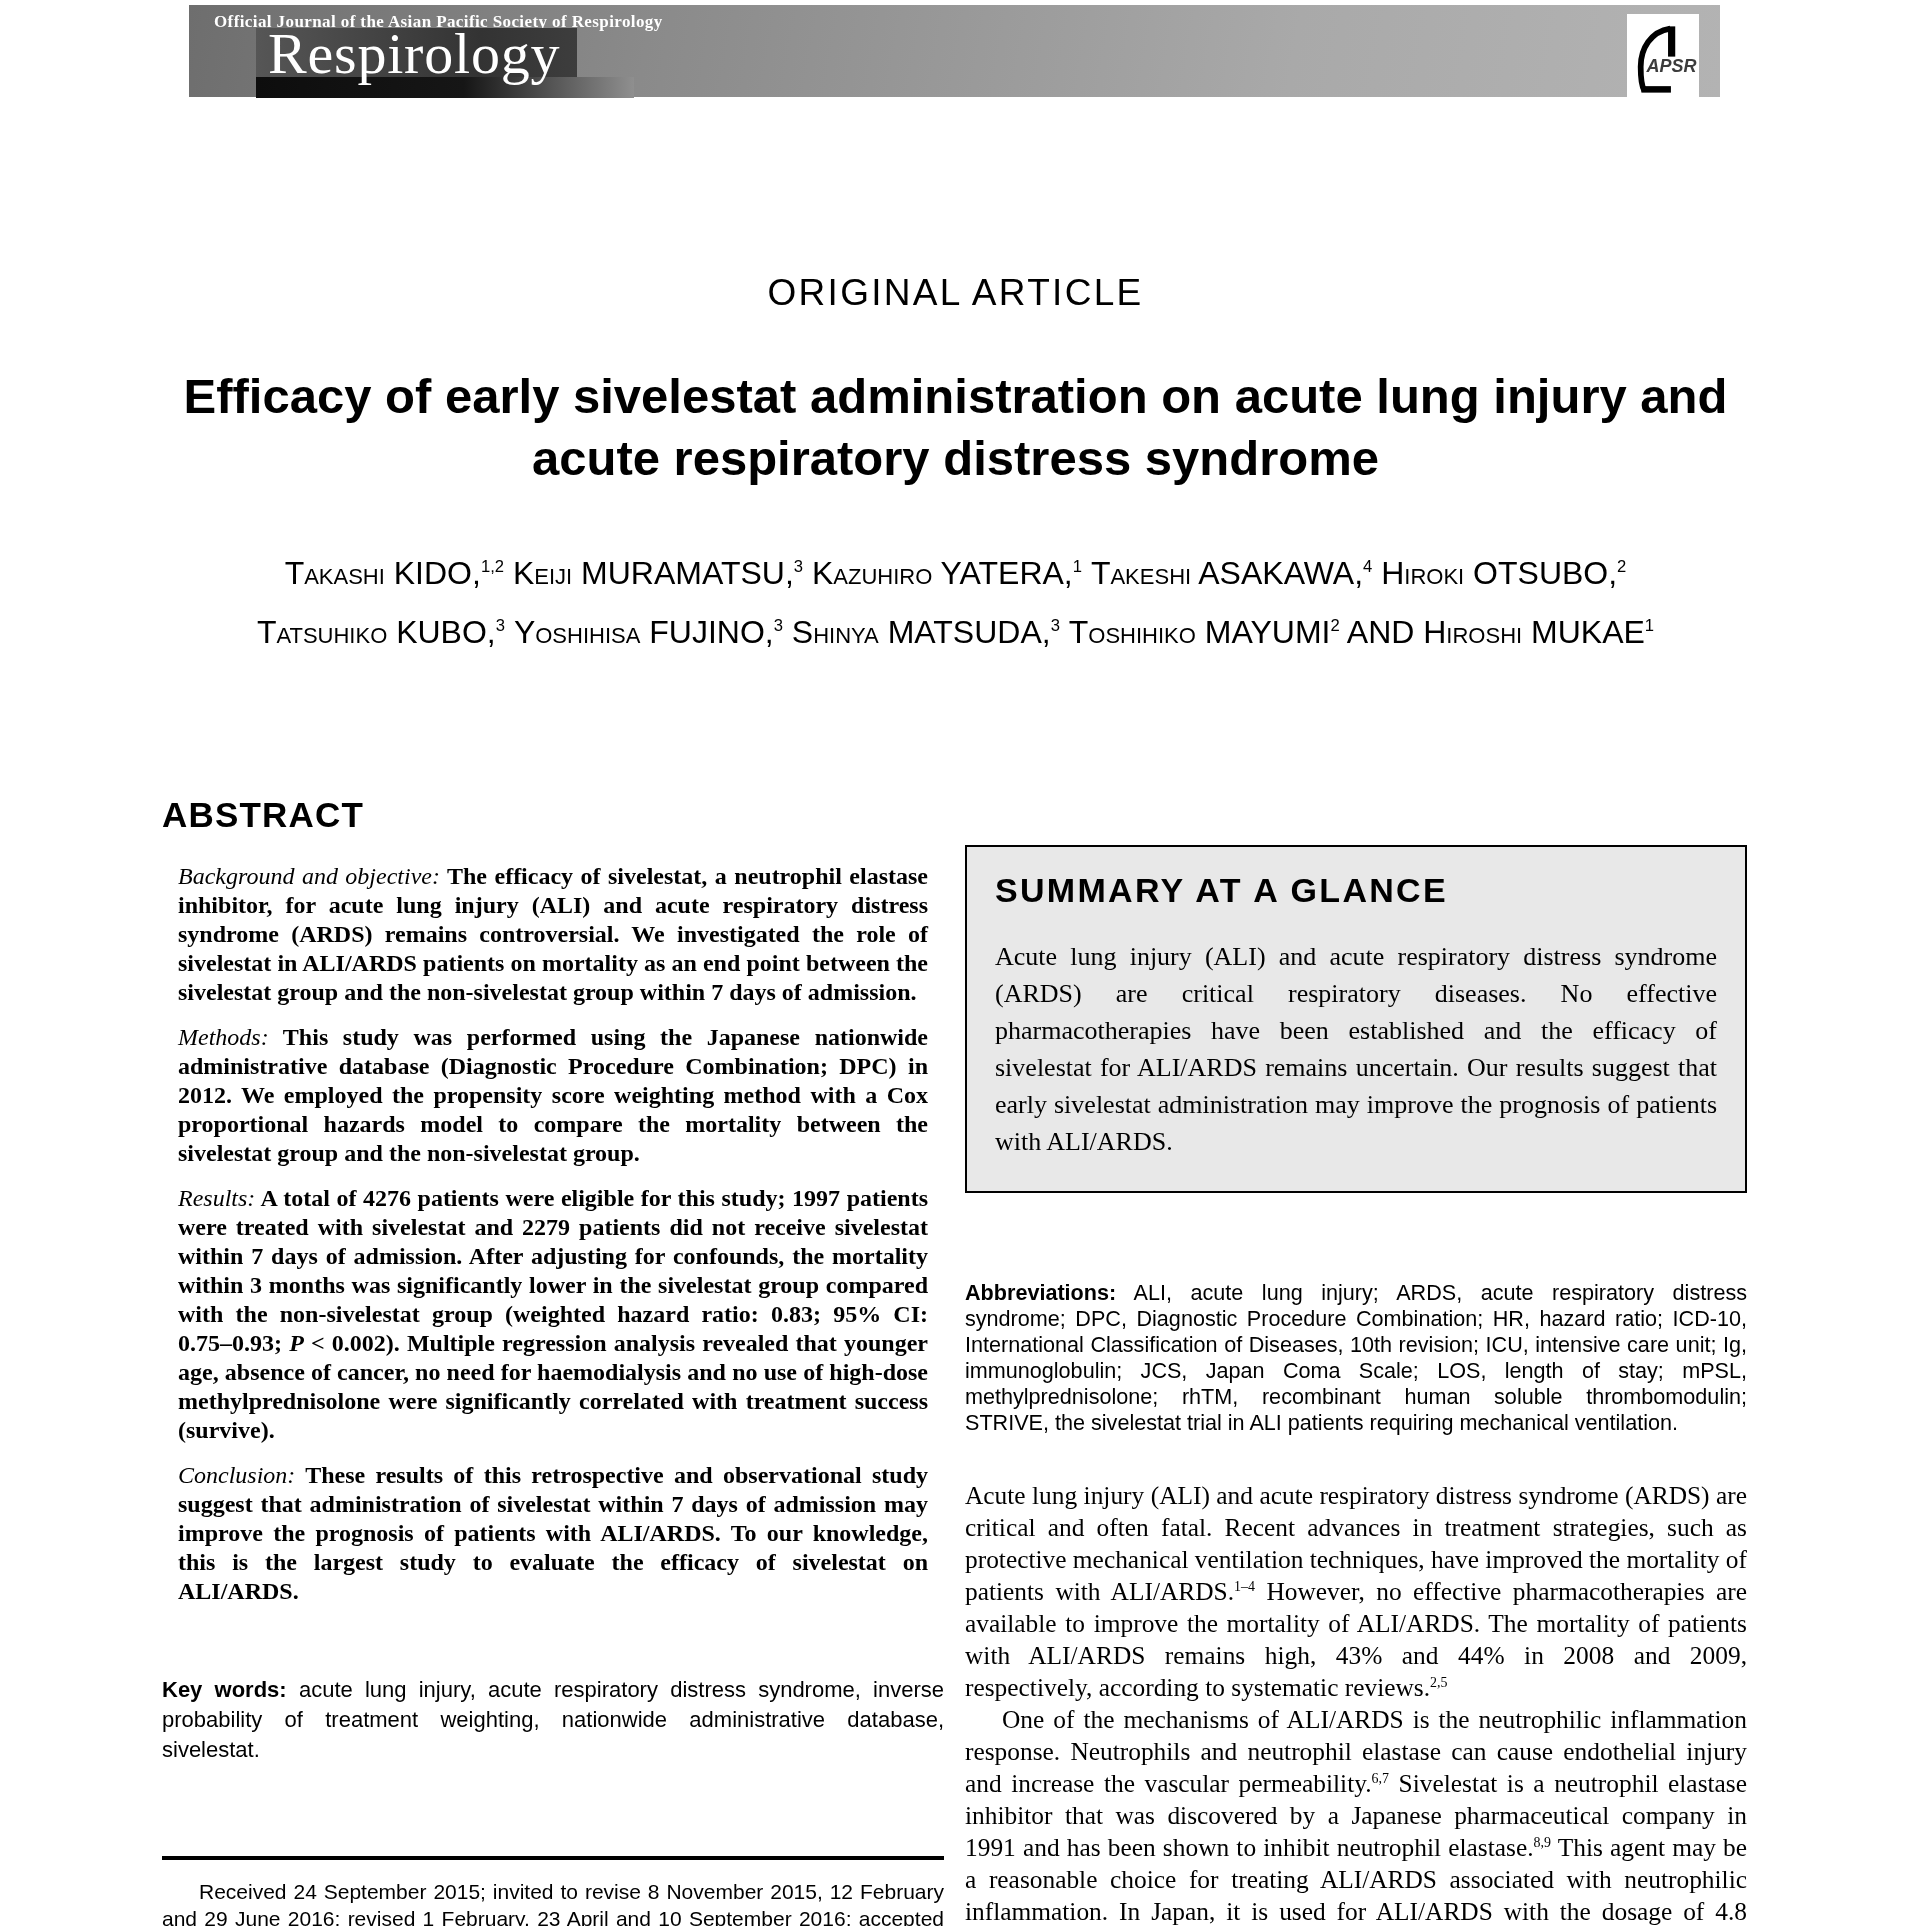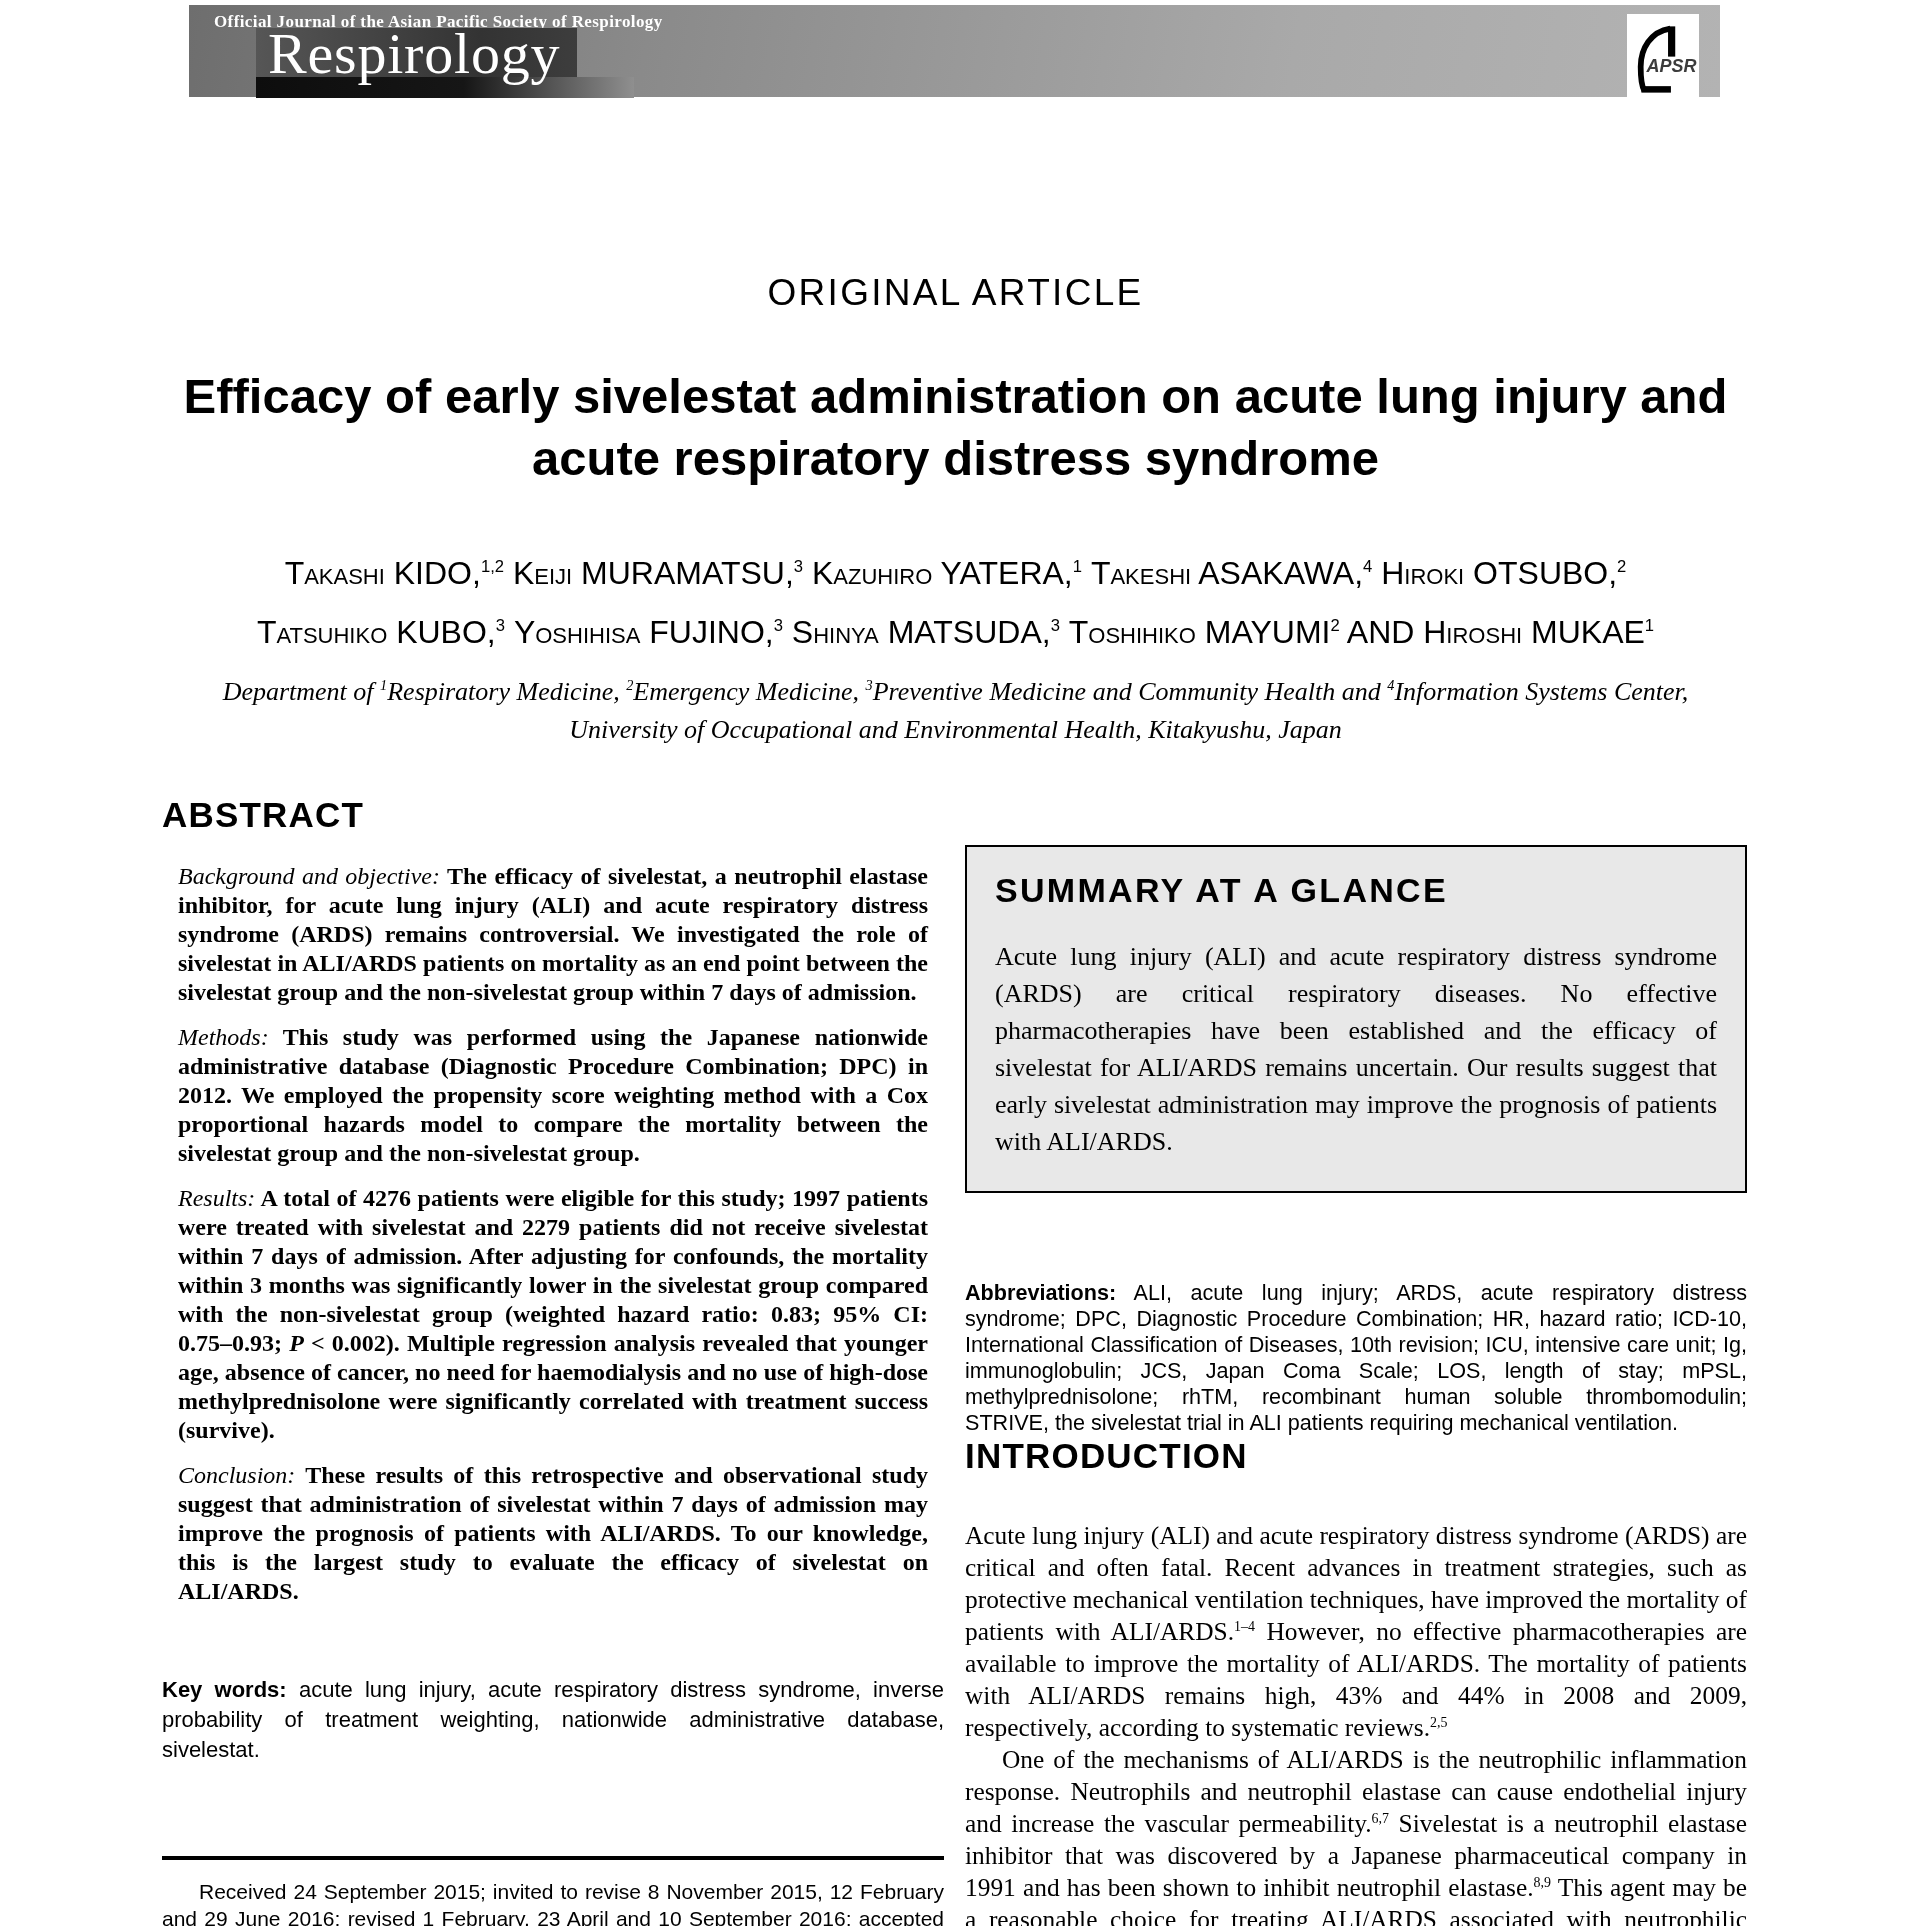--- a/index.html
+++ b/index.html
@@ -139,21 +139,20 @@
   <h1 class="title">
     <span>Efficacy of early sivelestat administration on acute lung injury and</span>
     <span>acute respiratory distress syndrome</span>
   </h1>
 
   <div class="authors">
     <span class="line"><span class="author"><span class="gname">Takashi</span> <span class="fname">KIDO</span>,<sup>1,2</sup></span> <span class="author"><span class="gname">Keiji</span> <span class="fname">MURAMATSU</span>,<sup>3</sup></span> <span class="author"><span class="gname">Kazuhiro</span> <span class="fname">YATERA</span>,<sup>1</sup></span> <span class="author"><span class="gname">Takeshi</span> <span class="fname">ASAKAWA</span>,<sup>4</sup></span> <span class="author"><span class="gname">Hiroki</span> <span class="fname">OTSUBO</span>,<sup>2</sup></span></span>
     <span class="line"><span class="author"><span class="gname">Tatsuhiko</span> <span class="fname">KUBO</span>,<sup>3</sup></span> <span class="author"><span class="gname">Yoshihisa</span> <span class="fname">FUJINO</span>,<sup>3</sup></span> <span class="author"><span class="gname">Shinya</span> <span class="fname">MATSUDA</span>,<sup>3</sup></span> <span class="author"><span class="gname">Toshihiko</span> <span class="fname">MAYUMI</span><sup>2</sup></span> <span class="conj">AND</span> <span class="author"><span class="gname">Hiroshi</span> <span class="fname">MUKAE</span><sup>1</sup></span></span>
   </div>
 
-  <div class="affil">Department of <sup>1</sup>Respiratory Medicine, <sup>2</sup>Emergency Medicine, <sup>3</sup>Preventive Medicine and Community Health and <sup>4</sup>Information Systems Center, University of Occupational and Environmental Health, Kitakyushu, Japan</div>
 
   <div class="col col-left">
     <h2 class="sec">ABSTRACT</h2>
     <div class="abs-wrap">
         <p class="abs-p"><span class="abs-label">Background and objective:</span> The efficacy of sivelestat, a neutrophil elastase inhibitor, for acute lung injury (ALI) and acute respiratory distress syndrome (ARDS) remains controversial. We investigated the role of sivelestat in ALI/ARDS patients on mortality as an end point between the sivelestat group and the non-sivelestat group within 7 days of admission.</p>
         <p class="abs-p"><span class="abs-label">Methods:</span> This study was performed using the Japanese nationwide administrative database (Diagnostic Procedure Combination; DPC) in 2012. We employed the propensity score weighting method with a Cox proportional hazards model to compare the mortality between the sivelestat group and the non-sivelestat group.</p>
         <p class="abs-p"><span class="abs-label">Results:</span> A total of 4276 patients were eligible for this study; 1997 patients were treated with sivelestat and 2279 patients did not receive sivelestat within 7 days of admission. After adjusting for confounds, the mortality within 3 months was significantly lower in the sivelestat group compared with the non-sivelestat group (weighted hazard ratio: 0.83; 95% CI: 0.75–0.93; <i>P</i> &lt; 0.002). Multiple regression analysis revealed that younger age, absence of cancer, no need for haemodialysis and no use of high-dose methylprednisolone were significantly correlated with treatment success (survive).</p>
         <p class="abs-p"><span class="abs-label">Conclusion:</span> These results of this retrospective and observational study suggest that administration of sivelestat within 7 days of admission may improve the prognosis of patients with ALI/ARDS. To our knowledge, this is the largest study to evaluate the efficacy of sivelestat on ALI/ARDS.</p>
       </div>
 
@@ -171,19 +170,18 @@
     <div class="summary-box">
       <h2 class="sec">SUMMARY AT A GLANCE</h2>
       <p class="summary-body">Acute lung injury (ALI) and acute respiratory distress syndrome (ARDS) are critical respiratory diseases. No effective pharmacotherapies have been established and the efficacy of sivelestat for ALI/ARDS remains uncertain. Our results suggest that early sivelestat administration may improve the prognosis of patients with ALI/ARDS.</p>
     </div>
 
     <p class="abbr">
       <span class="abbr-label">Abbreviations:</span>
       <span>ALI, acute lung injury; ARDS, acute respiratory distress syndrome; DPC, Diagnostic Procedure Combination; HR, hazard ratio; ICD-10, International Classification of Diseases, 10th revision; ICU, intensive care unit; Ig, immunoglobulin; JCS, Japan Coma Scale; LOS, length of stay; mPSL, methylprednisolone; rhTM, recombinant human soluble thrombomodulin; STRIVE, the sivelestat trial in ALI patients requiring mechanical ventilation.</span>
     </p>
 
-    <h2 class="sec intro-h">INTRODUCTION</h2>
     <p class="intro-p">Acute lung injury (ALI) and acute respiratory distress syndrome (ARDS) are critical and often fatal. Recent advances in treatment strategies, such as protective mechanical ventilation techniques, have improved the mortality of patients with ALI/ARDS.<sup>1–4</sup> However, no effective pharmacotherapies are available to improve the mortality of ALI/ARDS. The mortality of patients with ALI/ARDS remains high, 43% and 44% in 2008 and 2009, respectively, according to systematic reviews.<sup>2,5</sup></p>
     <p class="intro-p indent">One of the mechanisms of ALI/ARDS is the neutrophilic inflammation response. Neutrophils and neutrophil elastase can cause endothelial injury and increase the vascular permeability.<sup>6,7</sup> Sivelestat is a neutrophil elastase inhibitor that was discovered by a Japanese pharmaceutical company in 1991 and has been shown to inhibit neutrophil elastase.<sup>8,9</sup> This agent may be a reasonable choice for treating ALI/ARDS associated with neutrophilic inflammation. In Japan, it is used for ALI/ARDS with the dosage of 4.8 mg/kg/day for up to 14 days. However, the efficacy of sivelestat in patients with ALI/ARDS remains uncertain.</p>
   </div>
 
 </div>
 
 
 </body></html>

